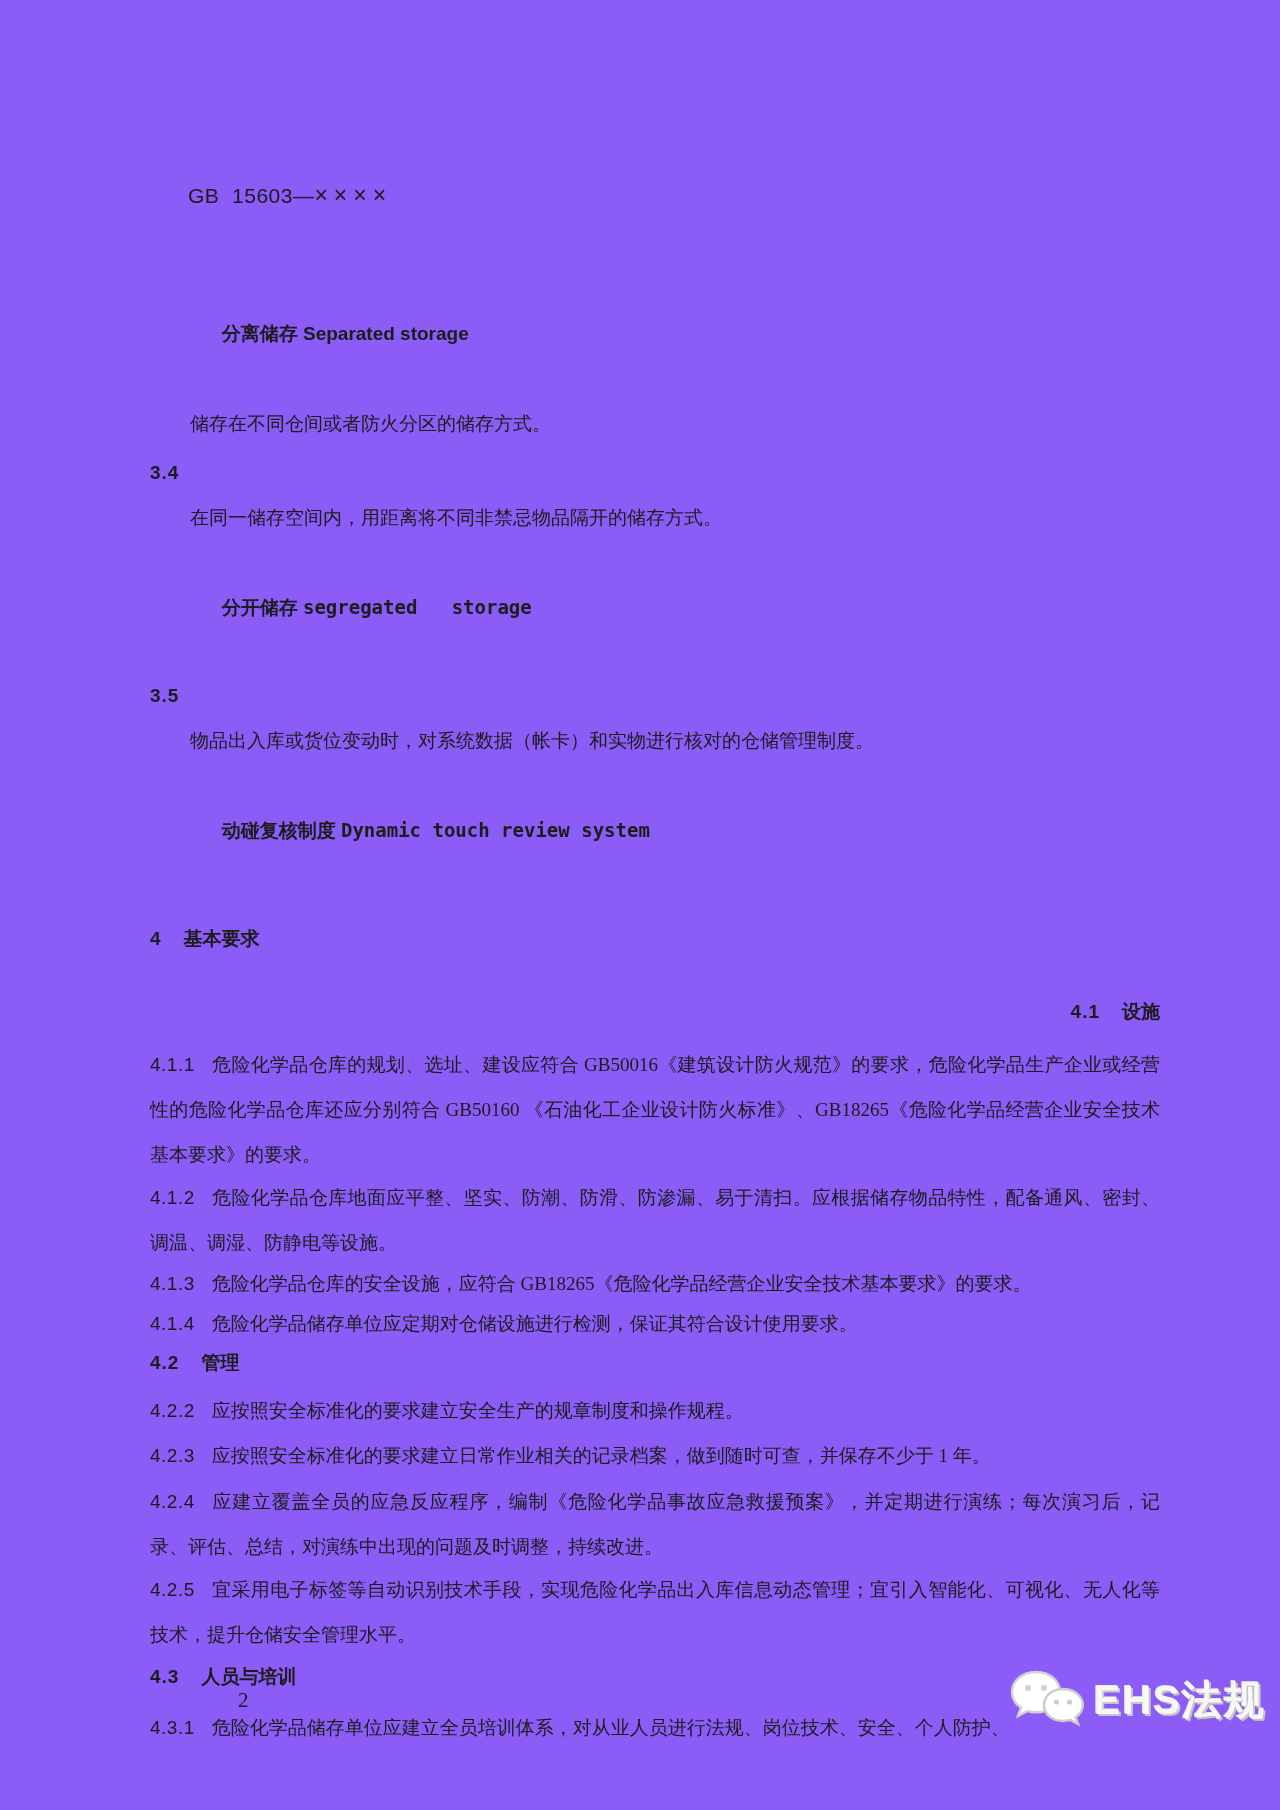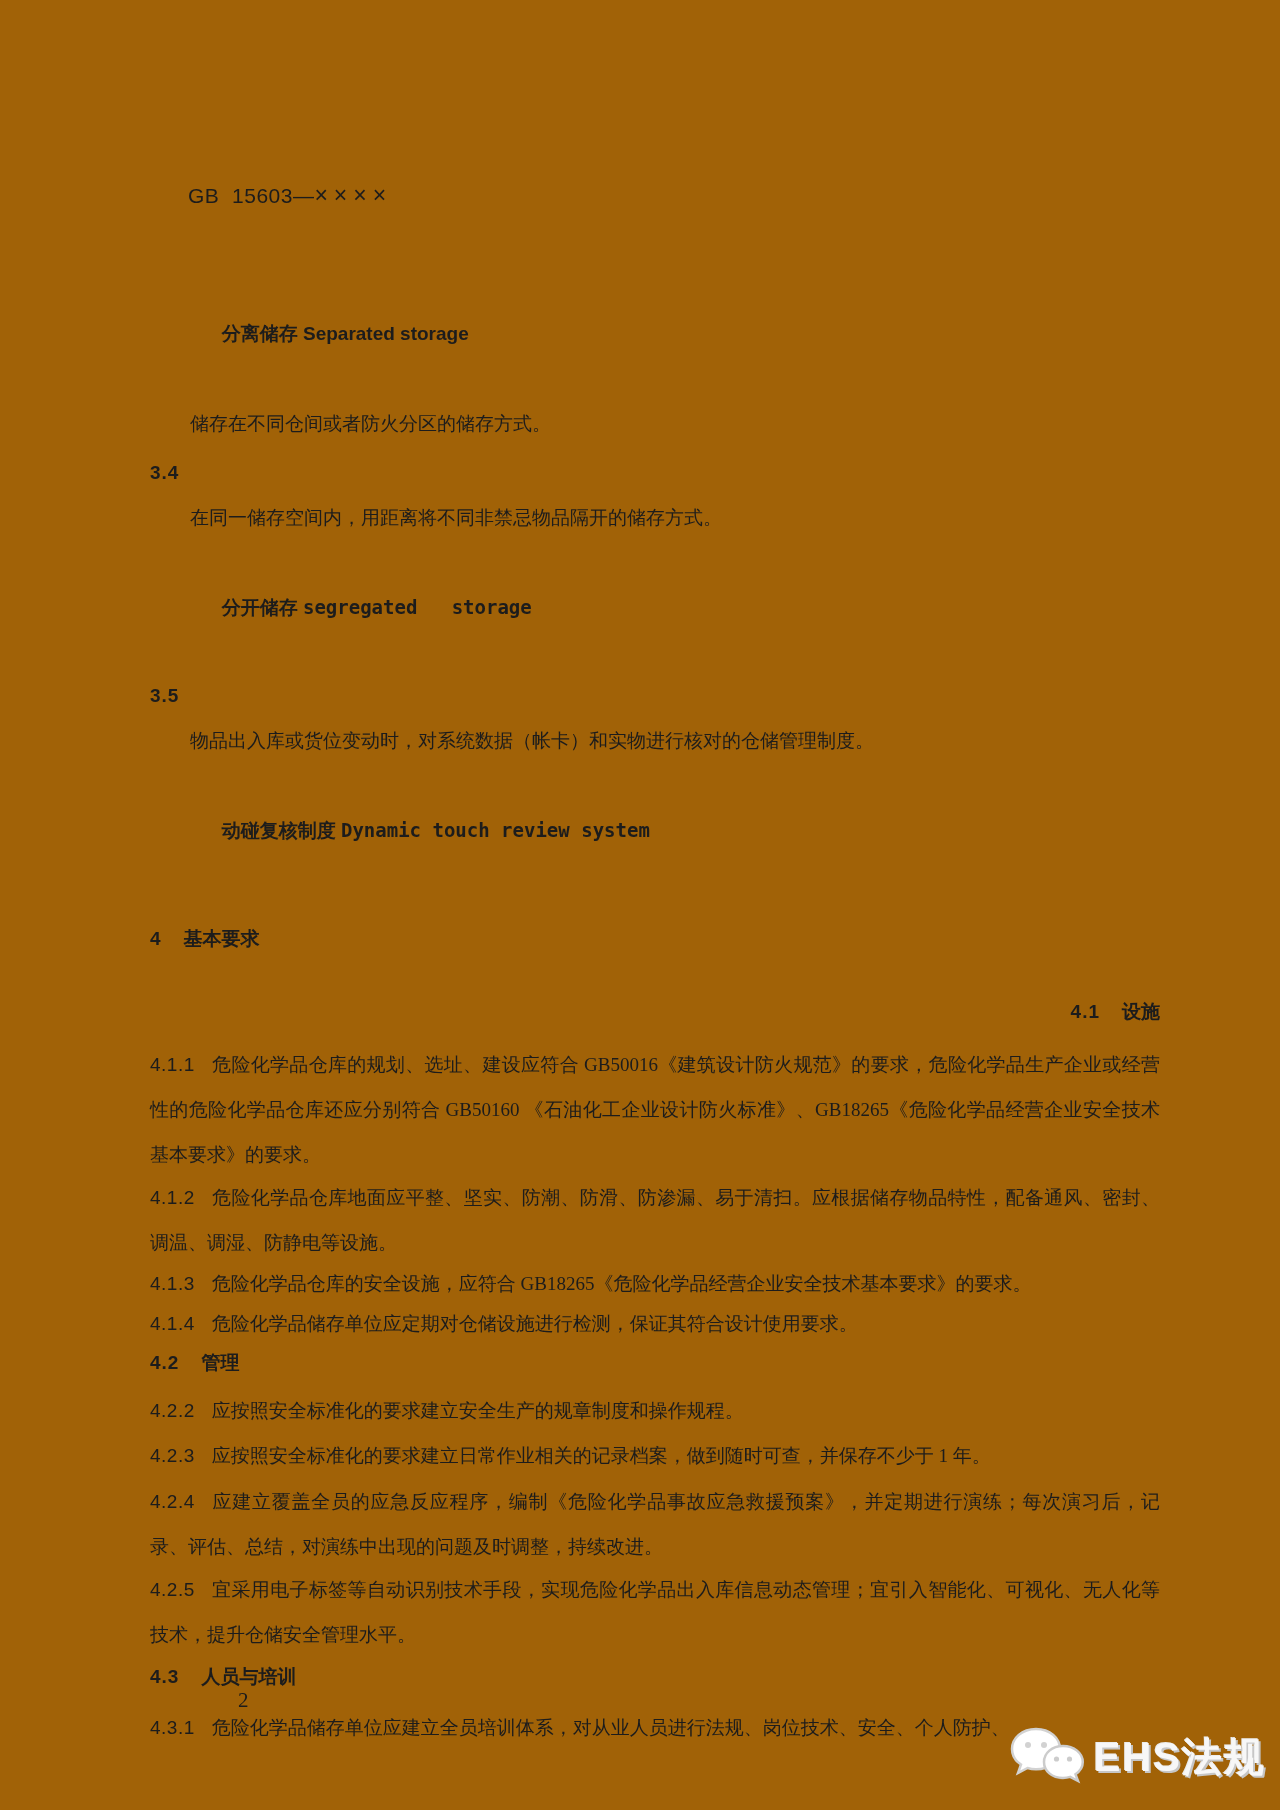--- a/index.html
+++ b/index.html
@@ -1,20 +1,20 @@
 <!DOCTYPE html>
 <html><head>
 <meta charset="utf-8">
 <style>
   html, body { margin: 0; padding: 0; background: #ffffff; }
   .page {
     position: relative;
     width: 1280px;
     height: 1810px;
-    background: #a16207;
+    background: #8b5cf6;
     overflow: hidden;
     font-family: "Liberation Serif", serif;
     color: #1c1c1c;
   }
   .content {
     position: absolute;
     left: 150px;
     top: 128px;
     width: 1010px;
   }
@@ -81,21 +81,21 @@
   .page-number {
     position: absolute;
     left: 238px;
     top: 1688px;
     font-size: 21px;
     font-family: "Liberation Serif", serif;
   }
   .watermark {
     position: absolute;
     right: 14px;
-    top: 1726px;
+    top: 1669px;
     display: flex;
     align-items: center;
     gap: 8px;
   }
   .watermark-text {
     font-family: "Liberation Sans", sans-serif;
     font-weight: 700;
     font-size: 40px;
     color: #f7f7f7;
     text-shadow: 2px 2px 0 #c6c6c6, -1px -1px 0 #ececec;

